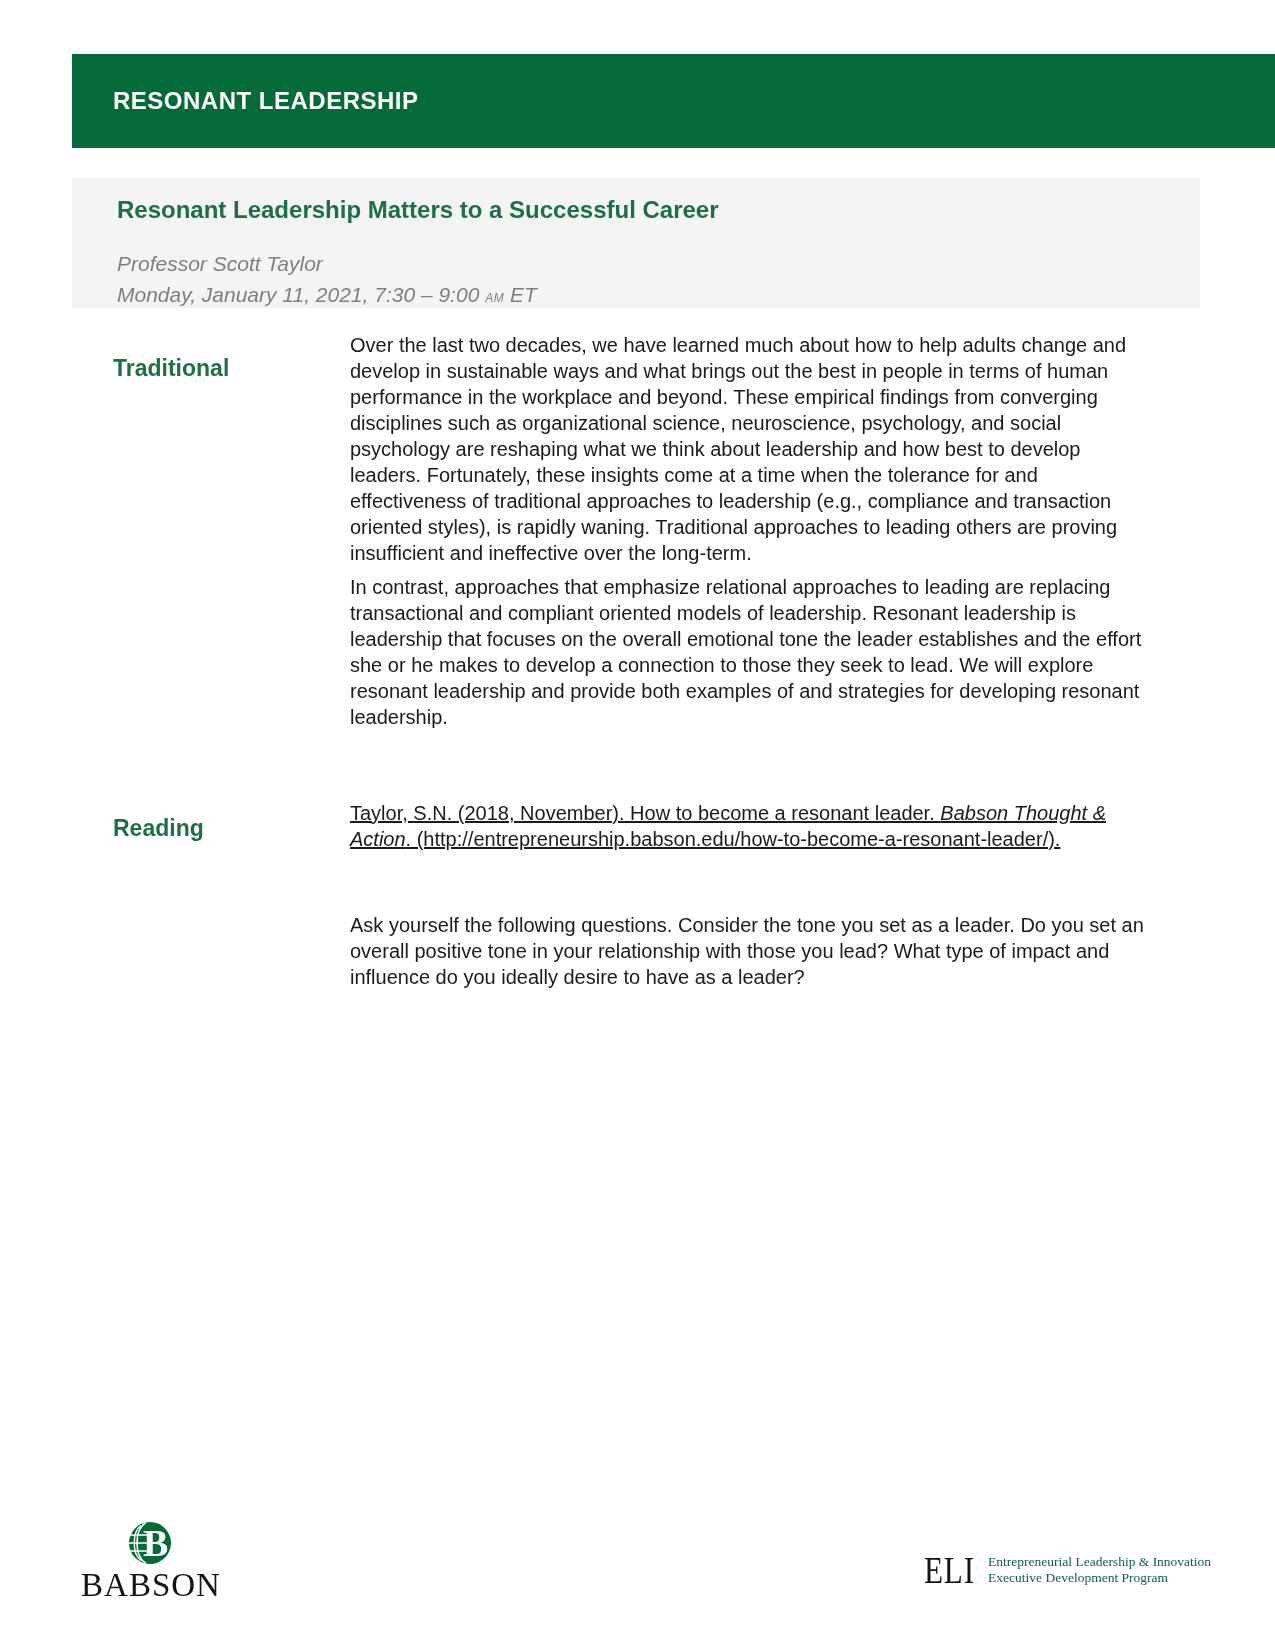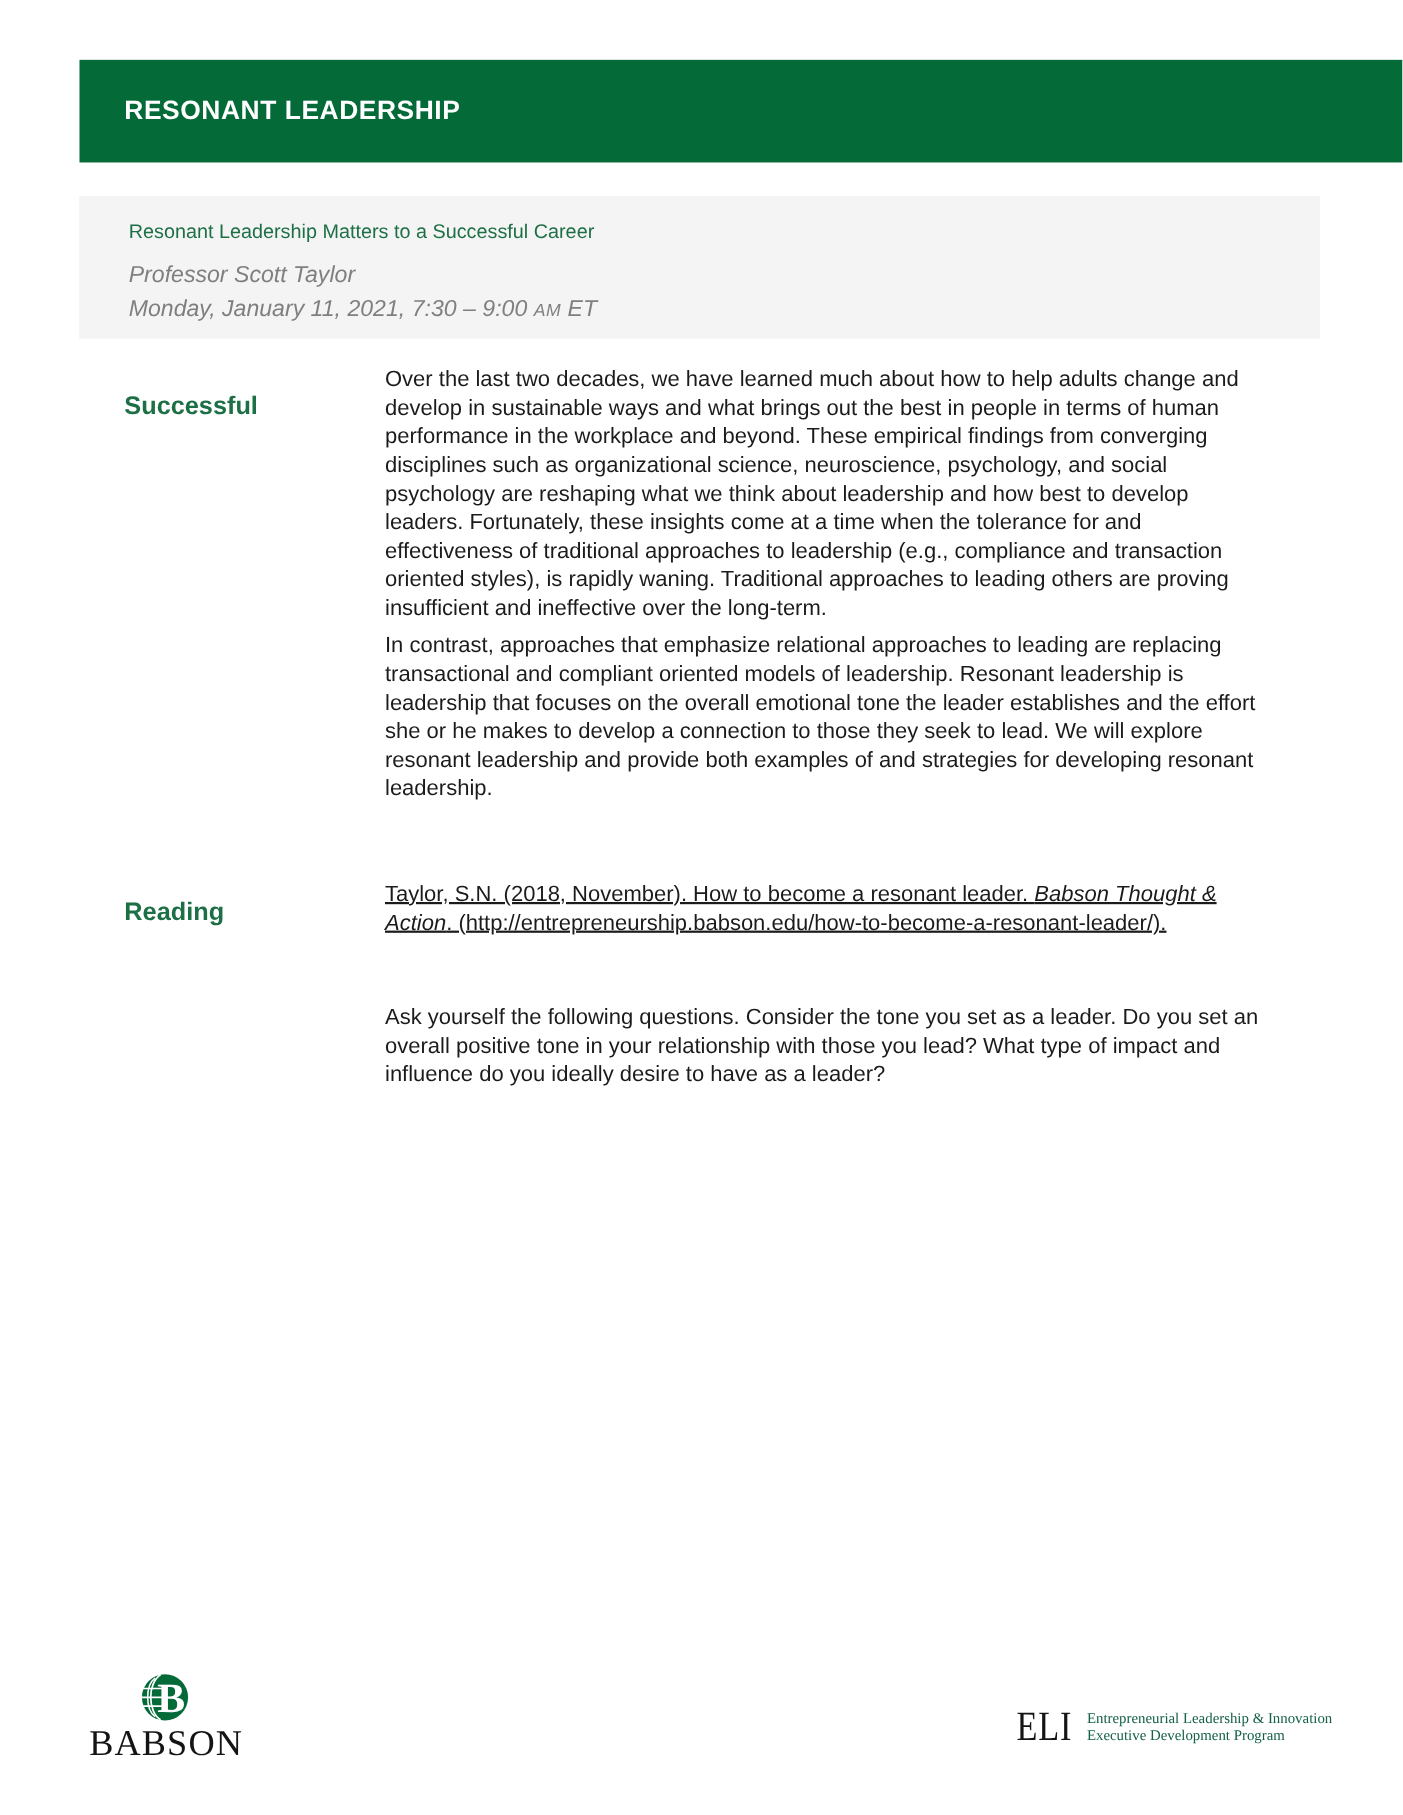--- a/index.html
+++ b/index.html
@@ -33,27 +33,27 @@
     padding-left:41px;
   }
 
   
   .title-block{
     position:absolute;left:72px;top:178px;width:1128px;height:130px;
     background:var(--title-block-bg);
     padding:17px 40px 0 45px;
   }
   .session-title{
-    color:var(--heading-green);font-weight:normal;font-size:18px;line-height:30px;
-    margin-bottom:9px;
+    color:var(--heading-green);font-weight:bold;font-size:24px;line-height:30px;
+    margin-bottom:23px;
   }
   .session-sub{
     color:var(--subtitle-gray);font-style:italic;font-size:21px;line-height:31px;
   }
-  .meridiem{font-size:16px;letter-spacing:.5px;}
+  .meridiem{font-size:12px;letter-spacing:.5px;}
 
   
   .sec-heading{
     position:absolute;left:113px;
     color:var(--heading-green);font-weight:bold;font-size:23px;line-height:32px;
   }
   .sec-body{
     position:absolute;left:350px;width:795px;
     color:var(--body-text);font-size:20px;line-height:26px;
   }
@@ -100,21 +100,21 @@
   <div class="banner">
     <div class="banner-title">RESONANT LEADERSHIP</div>
   </div>
 
   <div class="title-block">
     <div class="session-title">Resonant Leadership Matters to a Successful Career</div>
     <div class="session-sub">Professor Scott Taylor</div>
     <div class="session-sub"><span>Monday, January 11, 2021, 7:30 – 9:00 </span><span class="meridiem">AM</span><span> ET</span></div>
   </div>
 
-  <div id="desc-heading" class="sec-heading">Successful</div>
+  <div id="desc-heading" class="sec-heading">Traditional</div>
   <div id="desc-body" class="sec-body">
     <p>Over the last two decades, we have learned much about how to help adults change and develop in sustainable ways and what brings out the best in people in terms of human performance in the workplace and beyond. These empirical findings from converging disciplines such as organizational science, neuroscience, psychology, and social psychology are reshaping what we think about leadership and how best to develop leaders. Fortunately, these insights come at a time when the tolerance for and effectiveness of traditional approaches to leadership (e.g., compliance and transaction oriented styles), is rapidly waning. Traditional approaches to leading others are proving insufficient and ineffective over the long-term.</p>
     <p>In contrast, approaches that emphasize relational approaches to leading are replacing transactional and compliant oriented models of leadership. Resonant leadership is leadership that focuses on the overall emotional tone the leader establishes and the effort she or he makes to develop a connection to those they seek to lead. We will explore resonant leadership and provide both examples of and strategies for developing resonant leadership.</p>
   </div>
 
   <div id="reading-heading" class="sec-heading">Reading</div>
   <div id="reading-body" class="sec-body">
     <p><span>Taylor, S.N. (2018, November). How to become a resonant leader. </span><span class="italic">Babson Thought &amp; Action</span><span>. (http://entrepreneurship.babson.edu/how-to-become-a-resonant-leader/).</span></p>
   </div>
 

